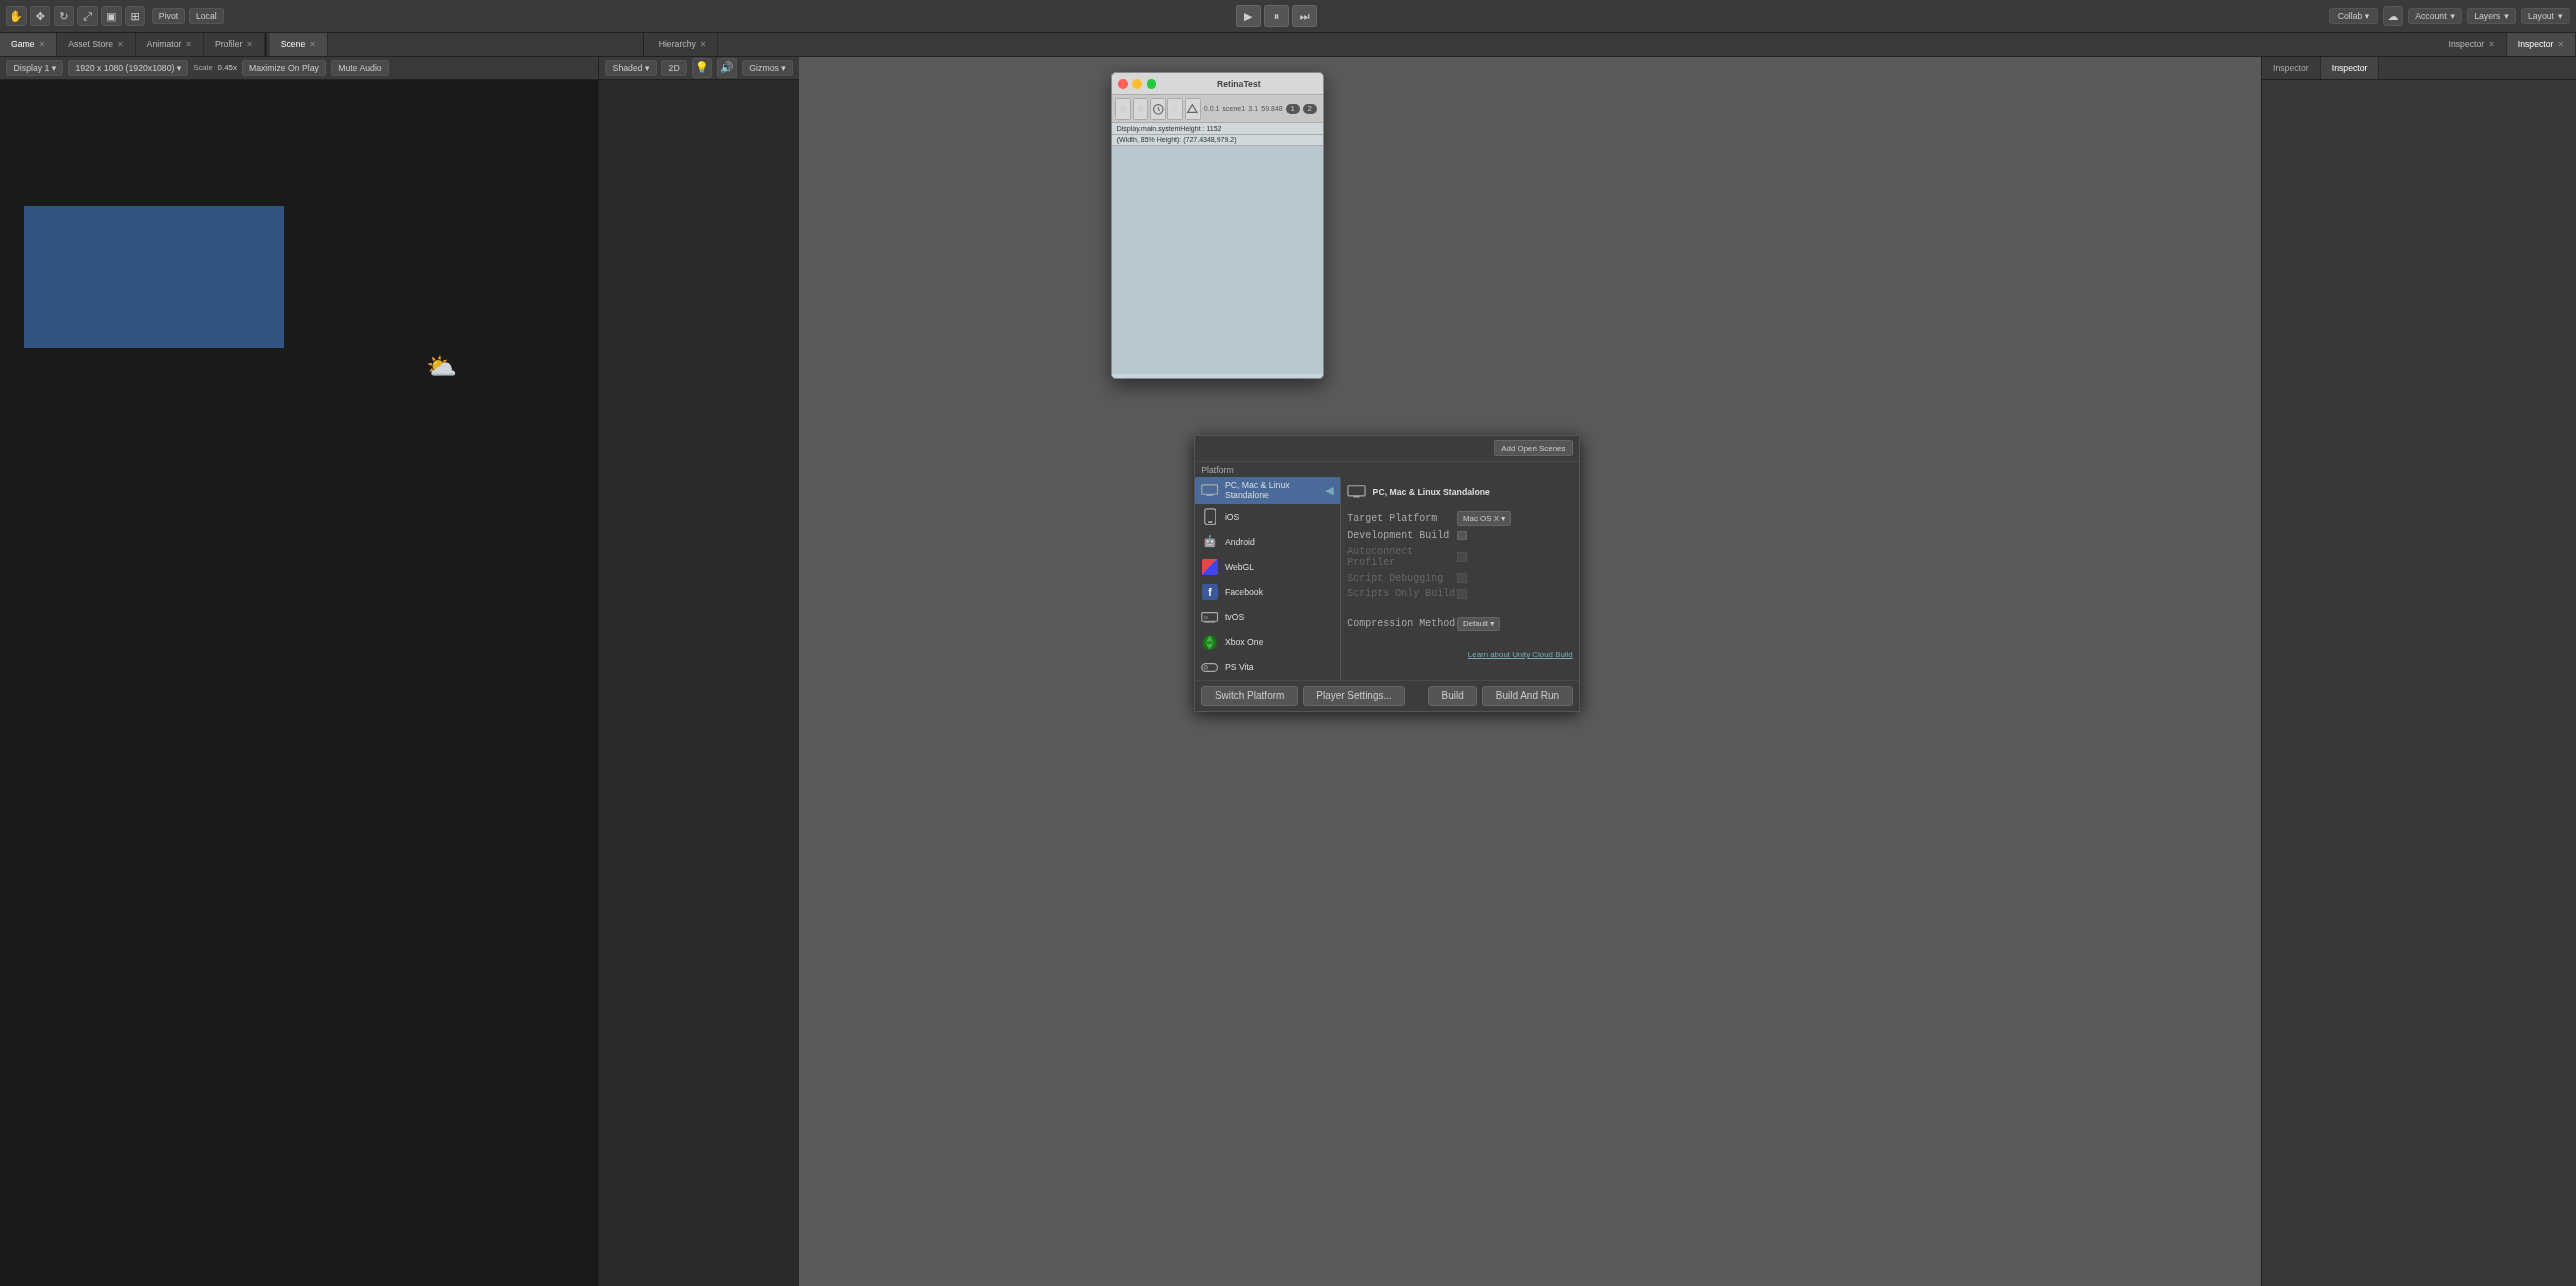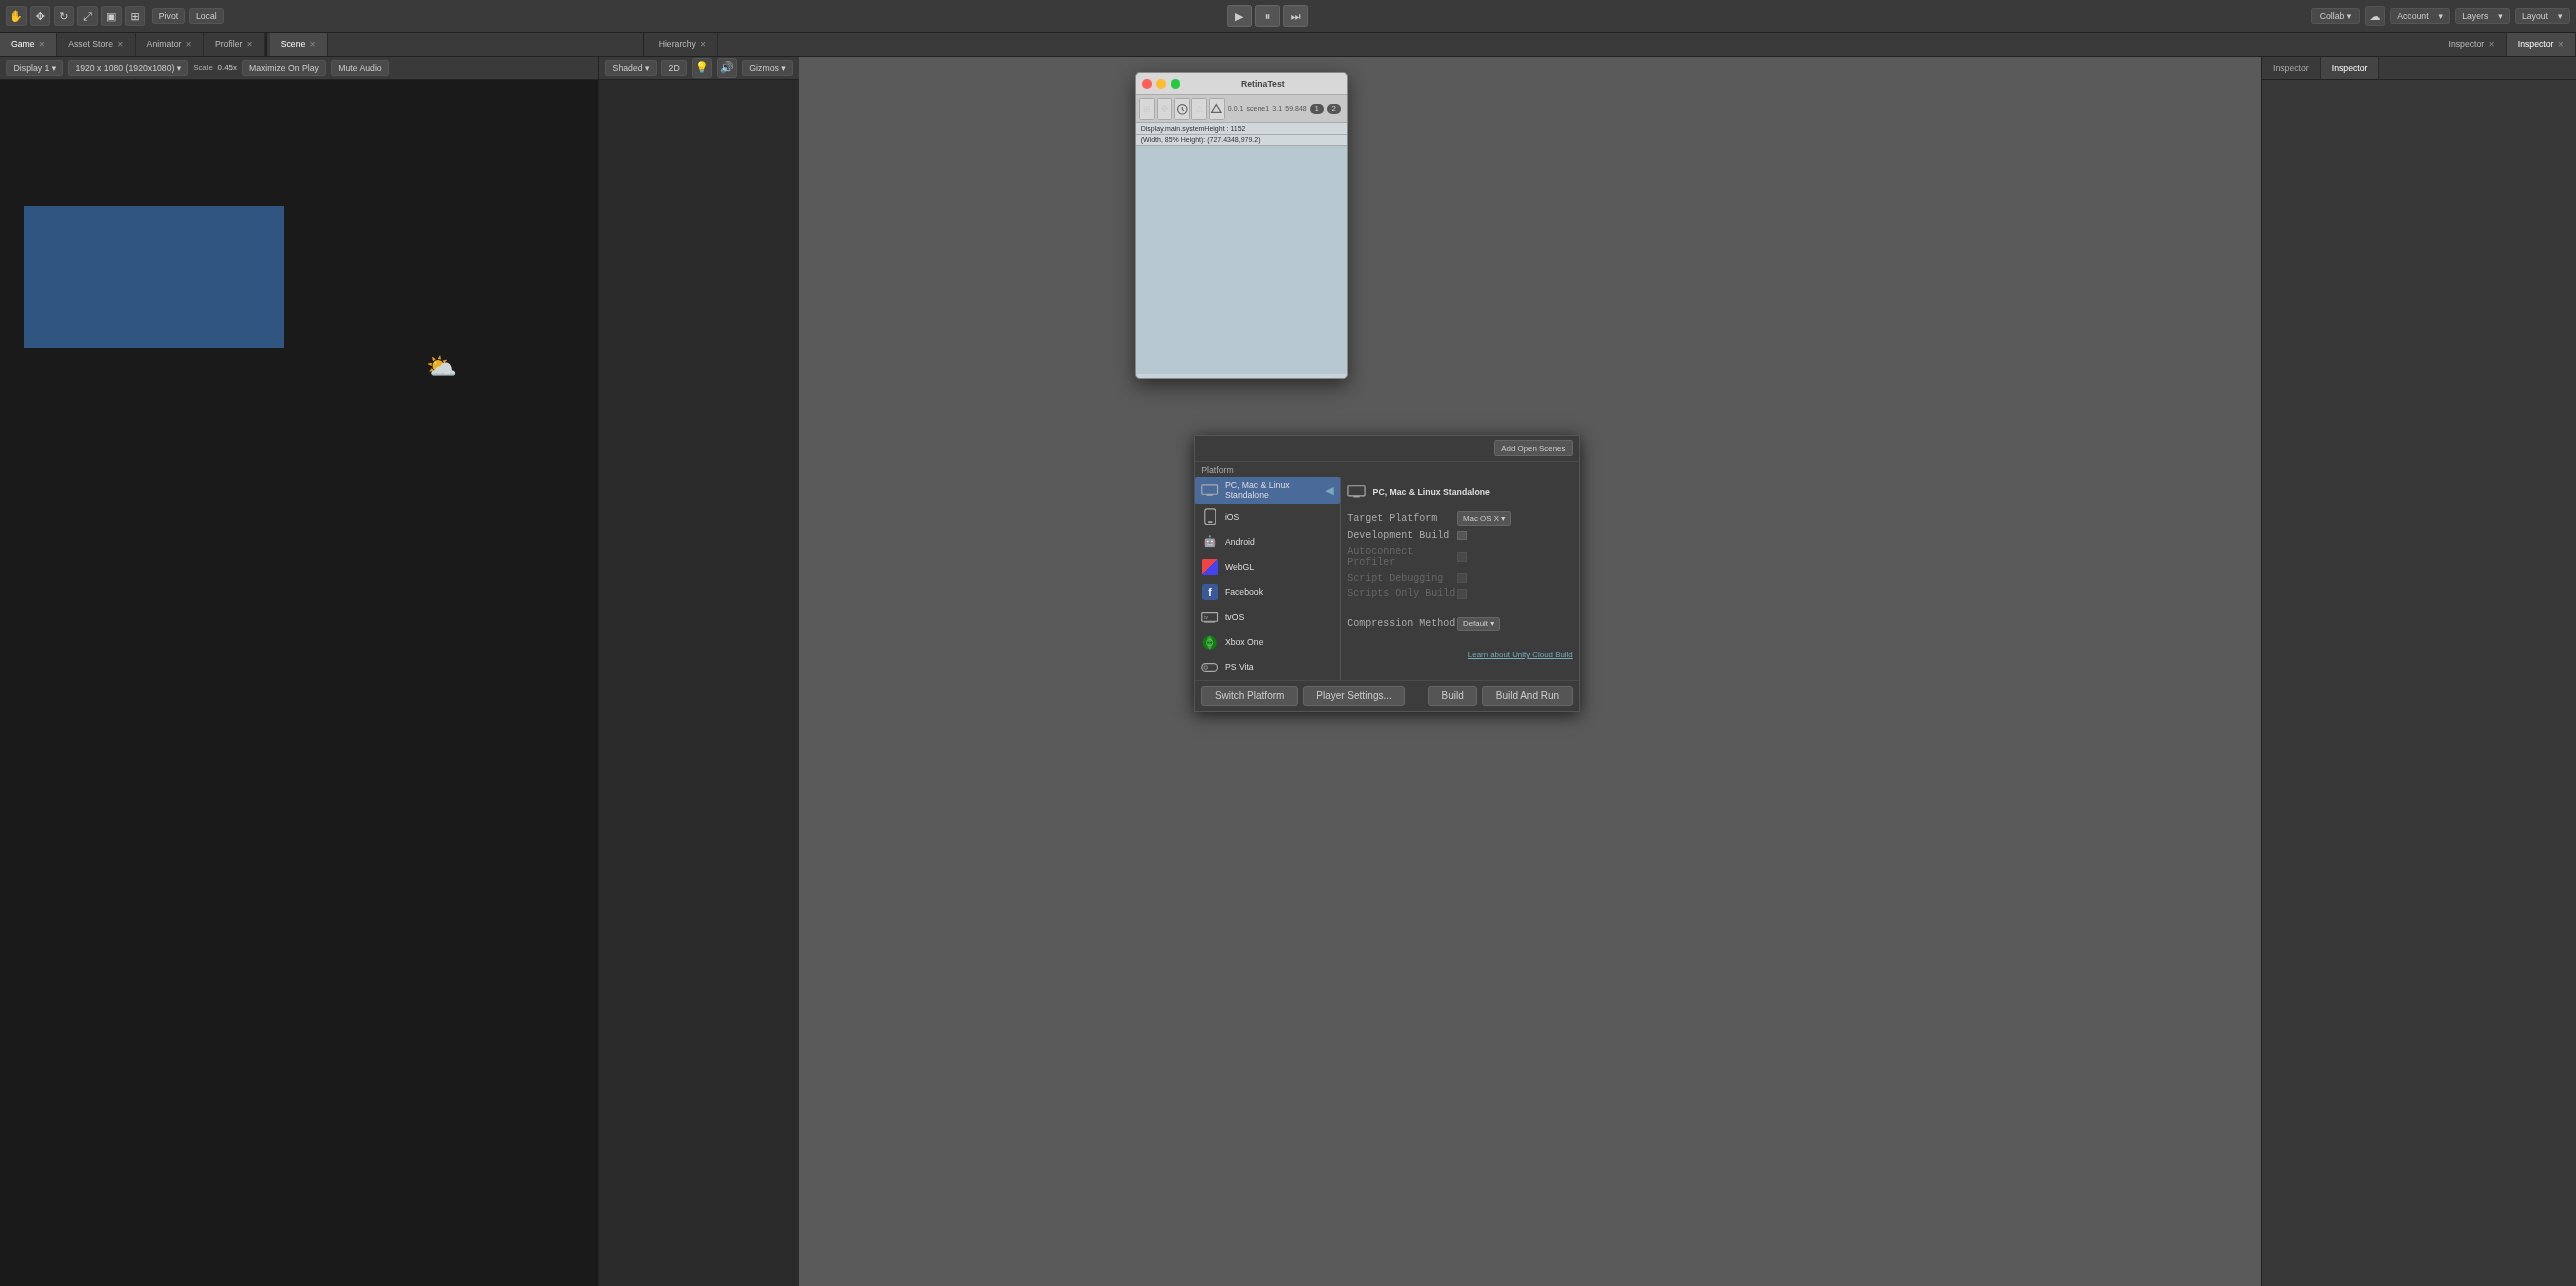--- a/index.html
+++ b/index.html
@@ -64,21 +64,21 @@
     .toolbar-dropdown {
       background: #4a4a4a;
       border: 0.8px solid #555;
       color: #ccc;
       padding: 2.4px 6.3px;
       border-radius: 2.4px;
       font-size: 8.7px;
       cursor: pointer;
       display: flex;
       align-items: center;
-      gap: 10px;
+      gap: 4px;
     }
 
     
     .panel-tabs-row {
       display: flex;
       height: 23.6px;
       background: #3a3a3a;
       border-bottom: 0.8px solid #222;
     }
     .panel-tab {
@@ -177,21 +177,21 @@
       top: 0;
       right: 0;
       bottom: 0;
       z-index: 10;
       pointer-events: none;
     }
 
     
     .retina-window {
       position: absolute;
-      left: 536px;
+      left: 512px;
       top: 15.8px;
       width: 213px;
       height: 307px;
       background: #c8d4dc;
       border: 0.8px solid #888;
       border-radius: 4.7px;
       box-shadow: 0 6.3px 19px rgba(0,0,0,0.5);
       pointer-events: all;
       z-index: 20;
     }

